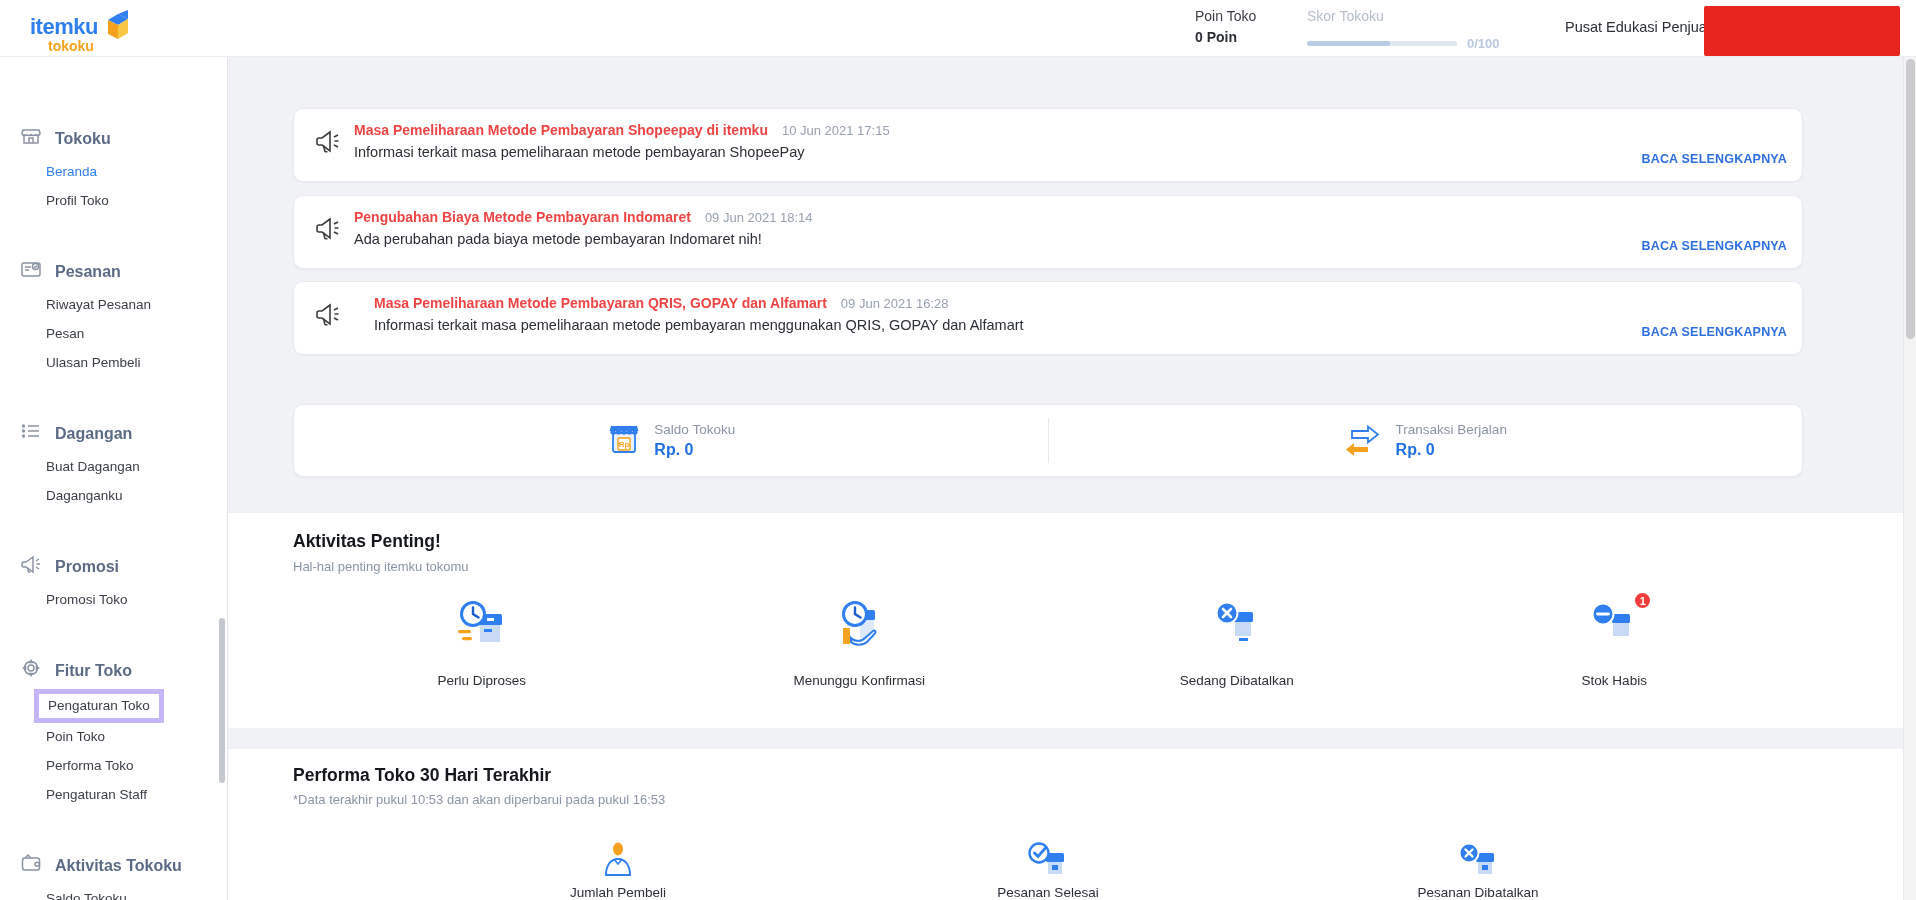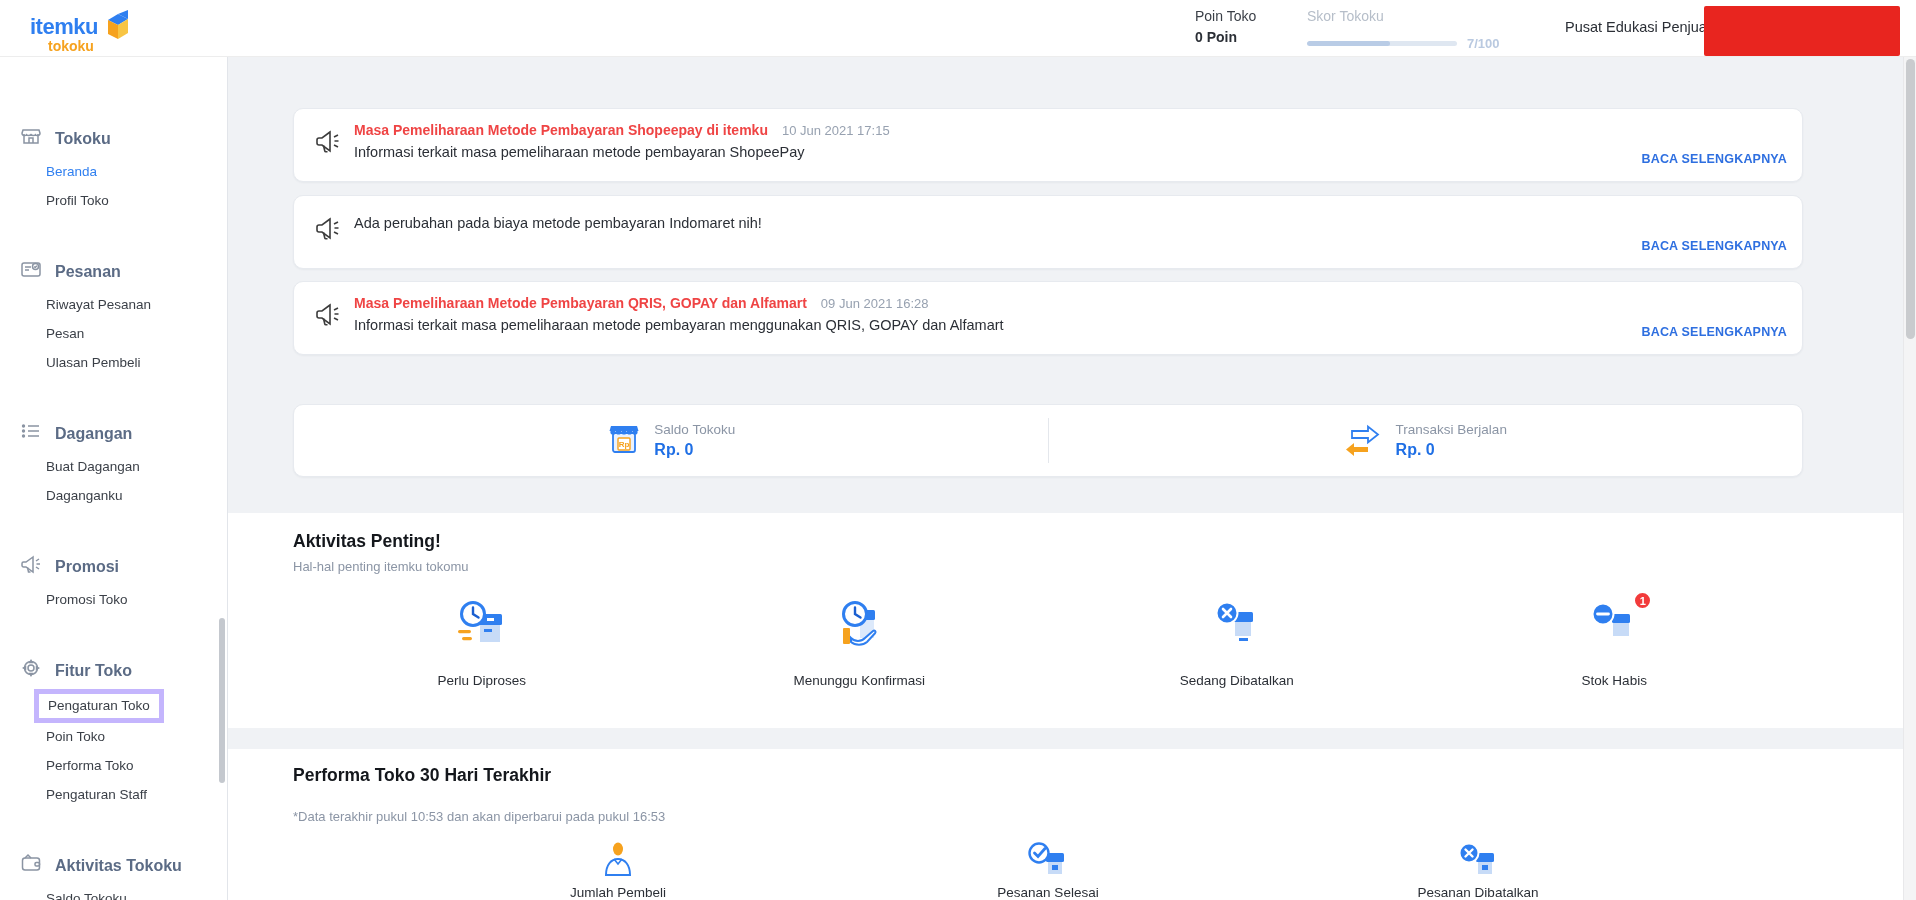--- a/index.html
+++ b/index.html
@@ -108,21 +108,21 @@
       <div class="hdr-poin-label">Poin Toko</div>
       <div class="hdr-poin-value">0 Poin</div>
     </div>
 
     <div class="hdr-skor">
       <div class="hdr-skor-label">Skor Tokoku</div>
       <div class="hdr-skor-row">
         <div class="hdr-bar">
             <div class="hdr-bar-fill"></div>
           </div>
-        <div class="hdr-skor-value">7/100</div>
+        <div class="hdr-skor-value">0/100</div>
       </div>
     </div>
 
     <div class="hdr-edu">Pusat Edukasi Penjual</div>
     <button class="hdr-cta"></button>
   </div>
 
   <div class="sidebar">
 
     <div class="side-section">
@@ -245,26 +245,30 @@
 
     <div class="card ann" style="top:138px;">
       <span class="ann-icon">
         <svg width="28" height="28" viewBox="0 0 28 28" fill="none" stroke="#3c3c3c" stroke-width="1.6">
           <path d="M16 4 L8 10 H5 a2 2 0 0 0 -2 2 v3 a2 2 0 0 0 2 2 h3 l8 6 Z"></path>
           <path d="M9.5 17.5 l1.3 5.5 a1 1 0 0 0 1 .8 h1.7"></path>
           <path d="M20 9 l4 -2 M20.5 13 h4 M20 17 l4 2"></path>
         </svg>
       </span>
       <div>
+        <div class="ann-title-row">
+          <span class="ann-title">Pengubahan Biaya Metode Pembayaran Indomaret</span>
+          <span class="ann-date">09 Jun 2021 18:14</span>
+        </div>
         <div class="ann-body">Ada perubahan pada biaya metode pembayaran Indomaret nih!</div>
       </div>
       <span class="ann-link">BACA SELENGKAPNYA</span>
     </div>
 
-    <div class="card ann" style="top:224px;">
+    <div class="card ann" style="top:224px;gap:20px;">
       <span class="ann-icon">
         <svg width="28" height="28" viewBox="0 0 28 28" fill="none" stroke="#3c3c3c" stroke-width="1.6">
           <path d="M16 4 L8 10 H5 a2 2 0 0 0 -2 2 v3 a2 2 0 0 0 2 2 h3 l8 6 Z"></path>
           <path d="M9.5 17.5 l1.3 5.5 a1 1 0 0 0 1 .8 h1.7"></path>
           <path d="M20 9 l4 -2 M20.5 13 h4 M20 17 l4 2"></path>
         </svg>
       </span>
       <div>
         <div class="ann-title-row">
           <span class="ann-title">Masa Pemeliharaan Metode Pembayaran QRIS, GOPAY dan Alfamart</span>
@@ -364,21 +368,21 @@
             </svg>
             <span class="badge">1</span>
           </span>
           <span class="stat-label">Stok Habis</span>
         </div>
       </div>
     </div>
 
     <div class="band band-performa">
       <div class="band-title" style="top:16px;">Performa Toko 30 Hari Terakhir</div>
-      <div class="band-sub" style="top:60px;">*Data terakhir pukul 10:53 dan akan diperbarui pada pukul 16:53</div>
+      <div class="band-sub" style="top:43px;">*Data terakhir pukul 10:53 dan akan diperbarui pada pukul 16:53</div>
       <div class="perf-row">
         <div class="stat">
           <span class="stat-icon">
             <svg width="40" height="38" viewBox="0 0 40 38">
               <ellipse cx="20" cy="8" rx="5" ry="6.5" fill="#f6a21e"></ellipse>
               <path d="M8 34 C8 24 13 18 20 18 C27 18 32 24 32 34 Z" fill="#fff" stroke="#2f7ff0" stroke-width="2"></path>
               <path d="M16 18 l4 5 4 -5" fill="none" stroke="#2f7ff0" stroke-width="1.6"></path>
             </svg>
           </span>
           <span class="stat-label">Jumlah Pembeli</span>

